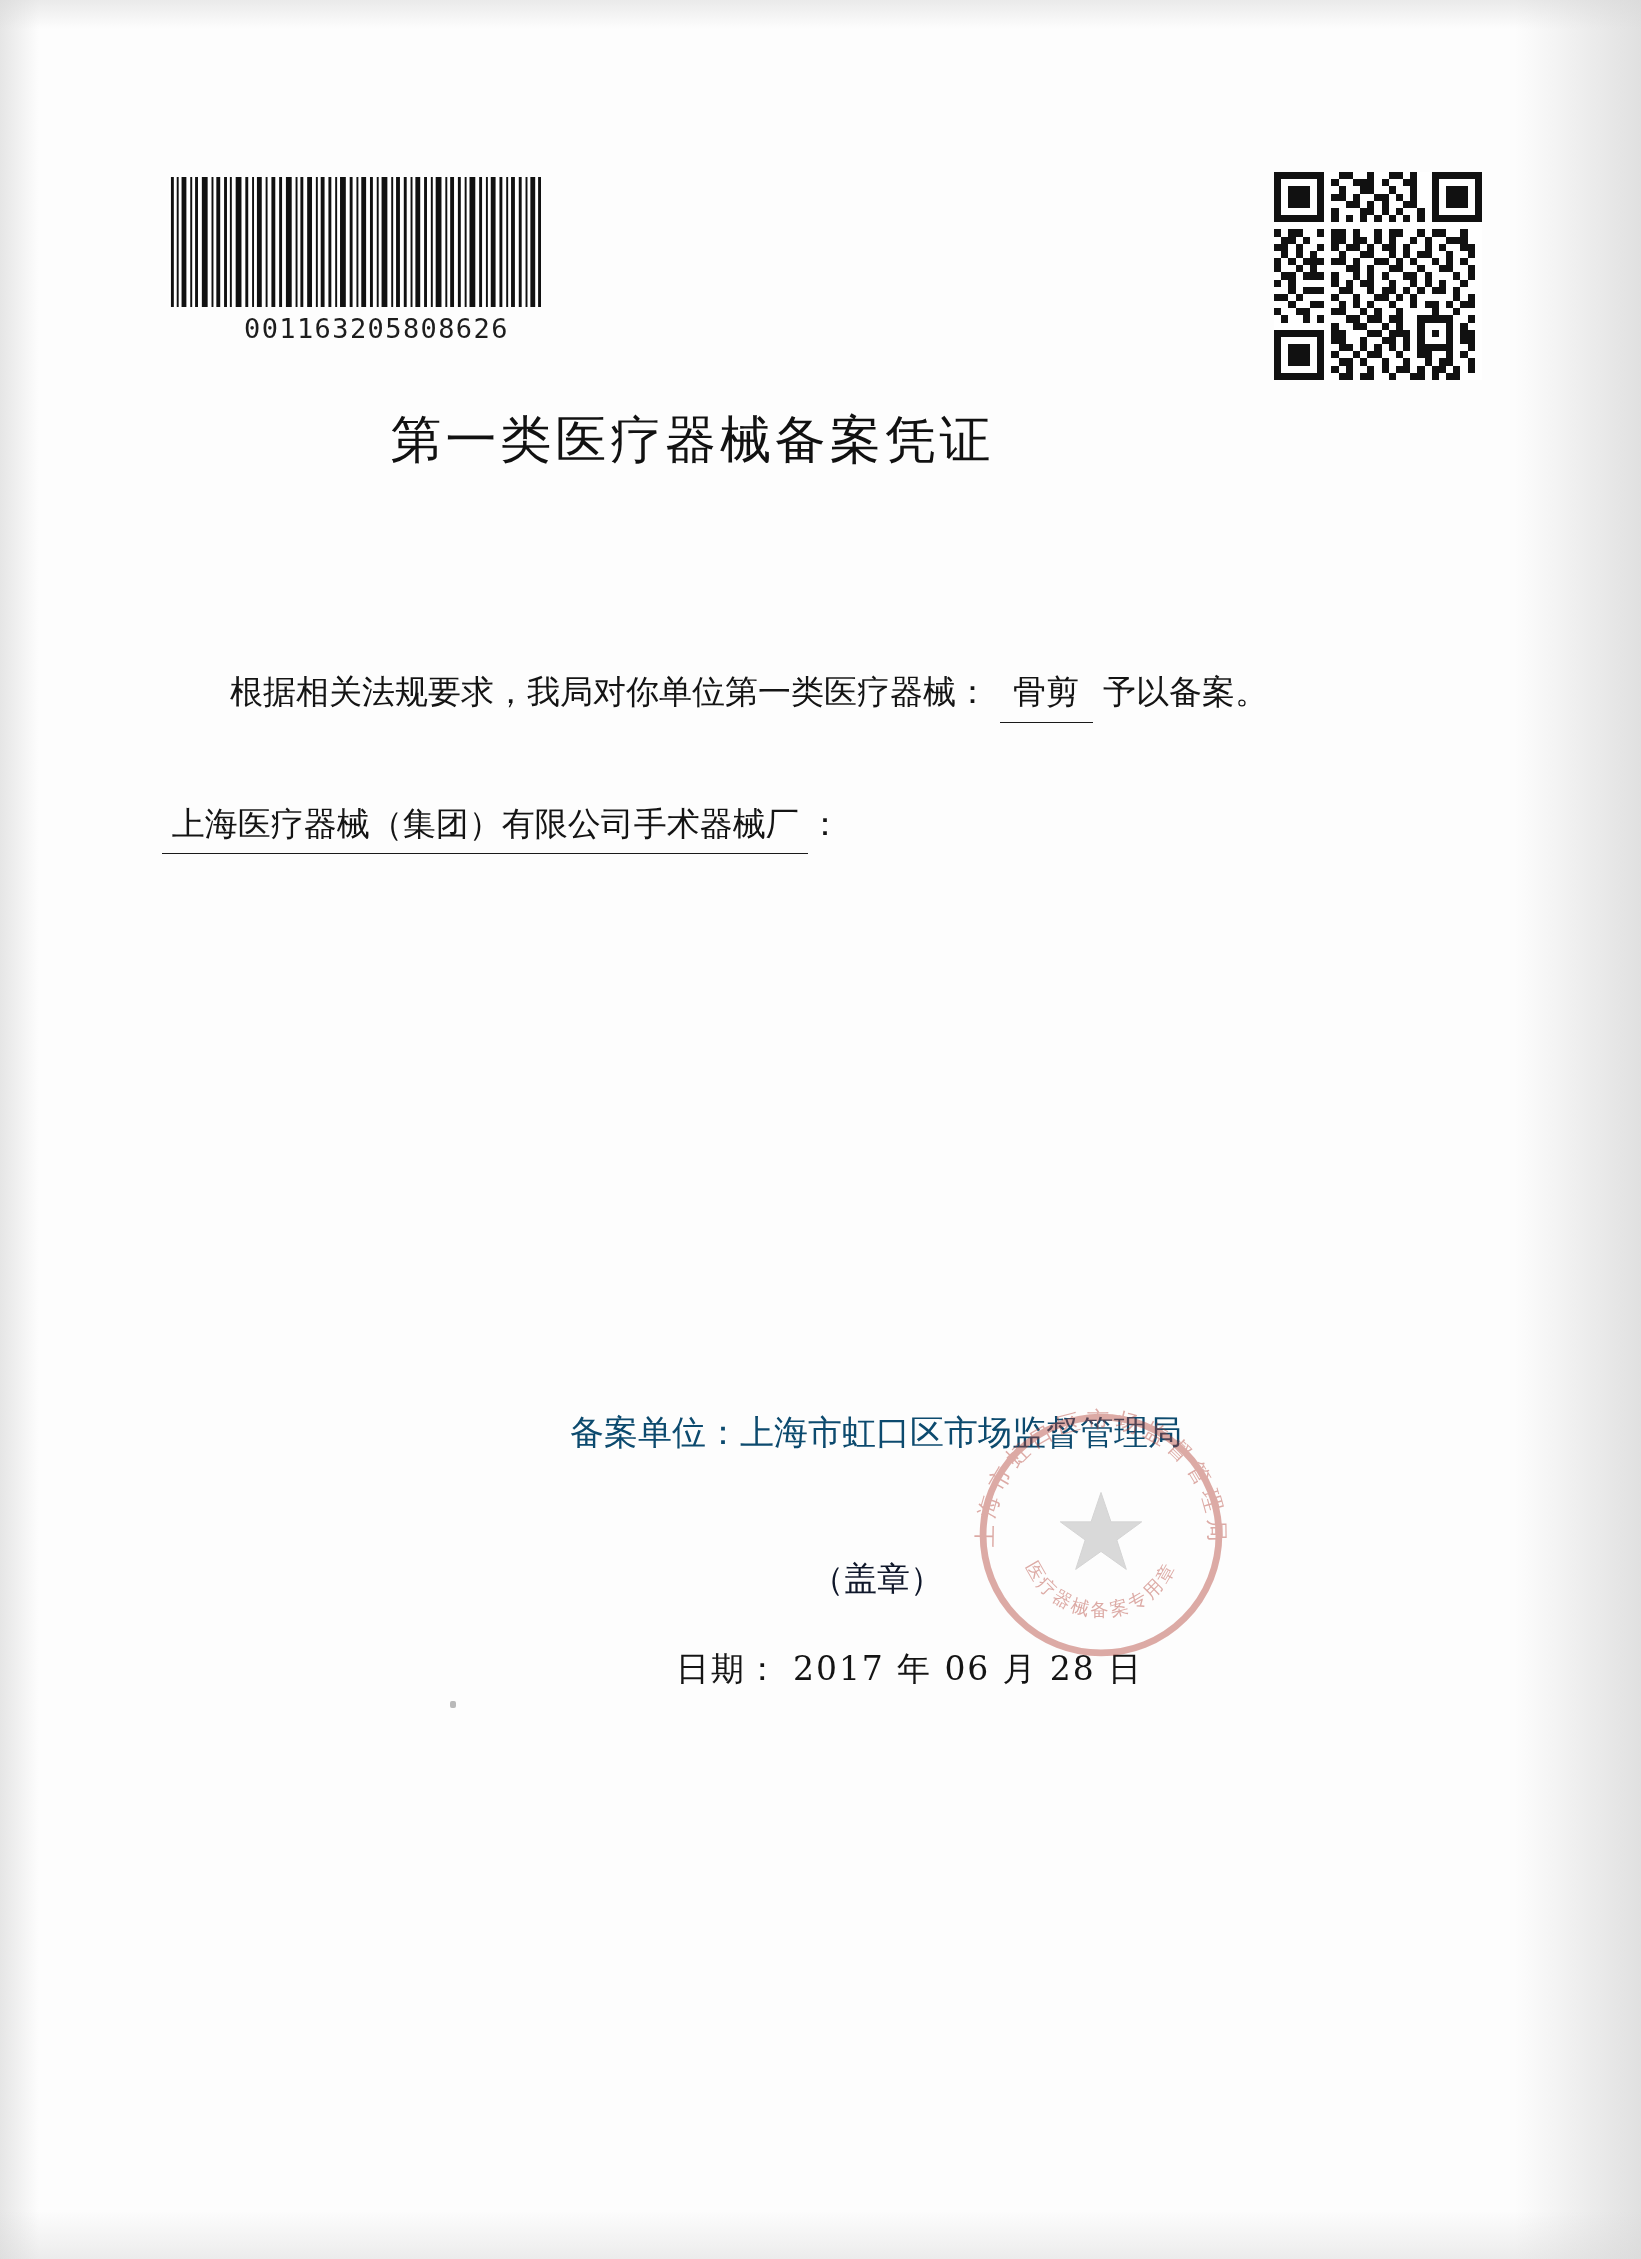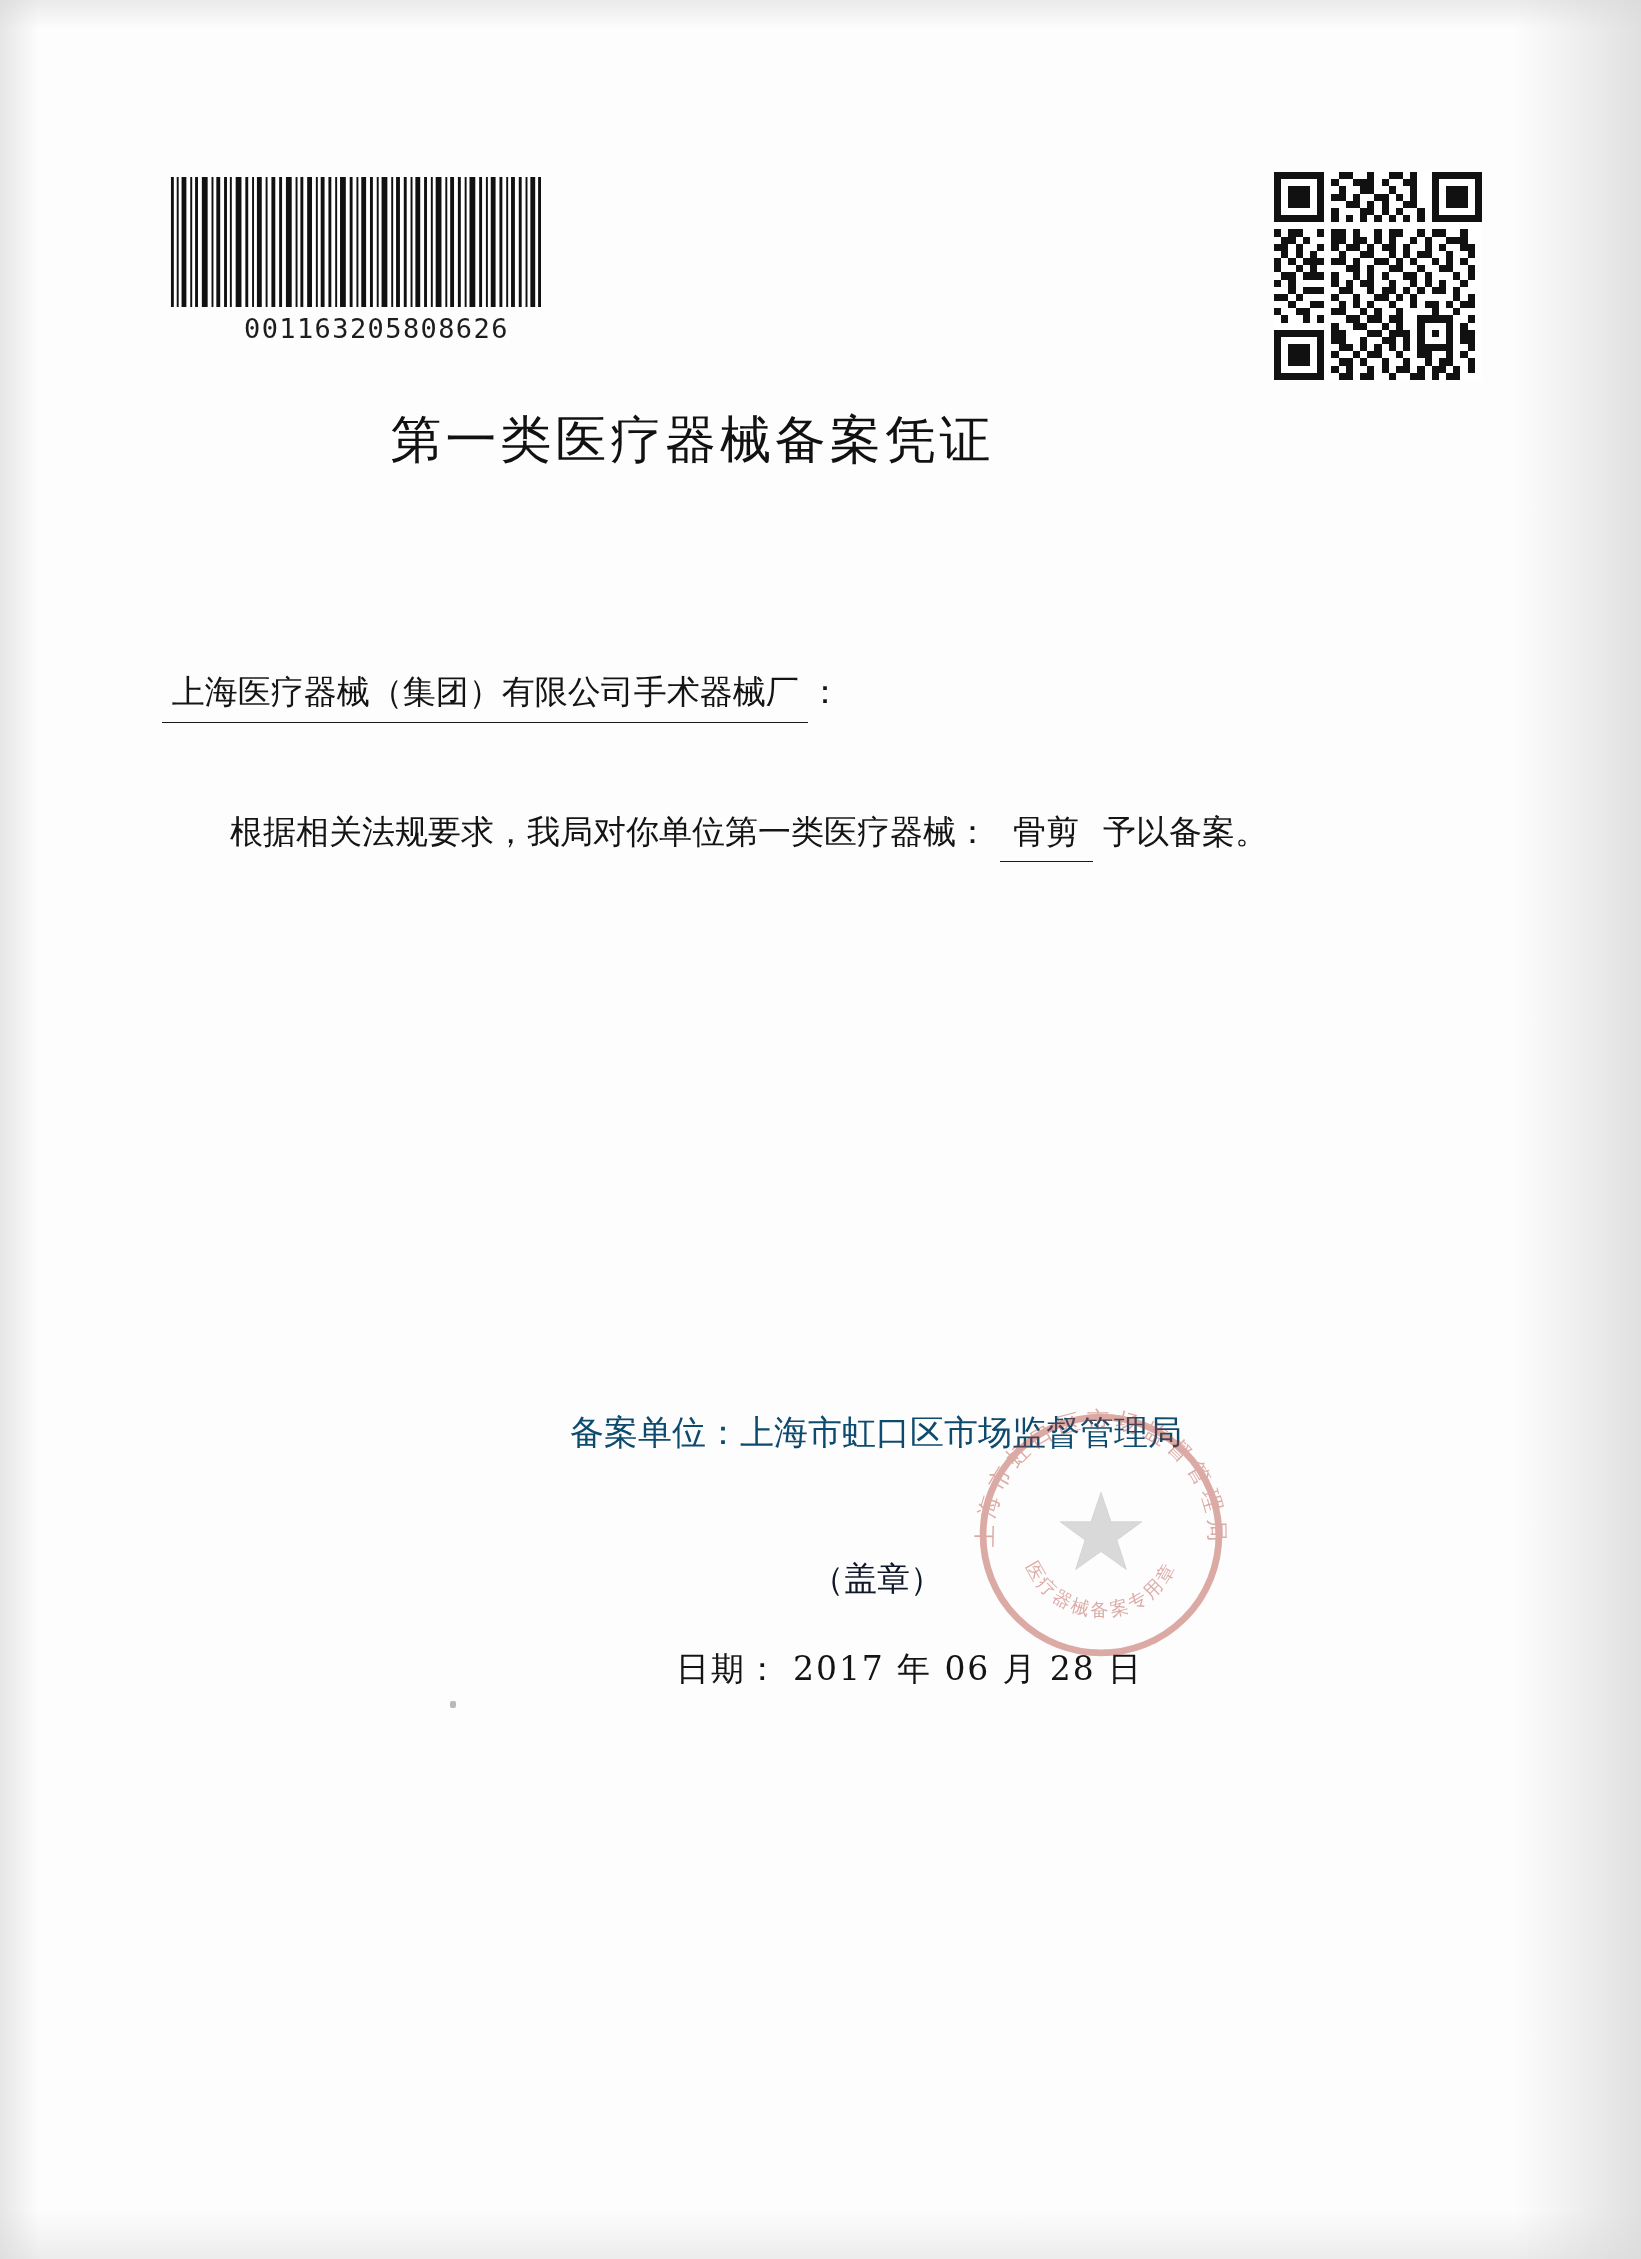--- a/index.html
+++ b/index.html
@@ -486,28 +486,28 @@
         <rect x="22" y="28" width="1" height="1"></rect>
           <rect x="24" y="28" width="2" height="1"></rect>
       </g>
     </svg>
   </div>
 
   <div class="doc-title">第一类医疗器械备案凭证</div>
 
   <div class="body-area">
 
-    <div class="line addressee">
-      <span class="ul">上海医疗器械（集团）有限公司手术器械厂</span><span>：</span>
-    </div>
-
     <div class="line para">
       <span>根据相关法规要求，我局对你单位第一类医疗器械：</span>
       <span class="ul-short">骨剪</span>
       <span>予以备案。</span>
+    </div>
+
+    <div class="line addressee">
+      <span class="ul">上海医疗器械（集团）有限公司手术器械厂</span><span>：</span>
     </div>
 
   </div>
 
   <div class="sig-area">
     <div class="sig-org">
       <span>备案单位：</span><span>上海市虹口区市场监督管理局</span>
     </div>
     <div class="sig-seal-label">（盖章）</div>
     <div class="sig-date">

